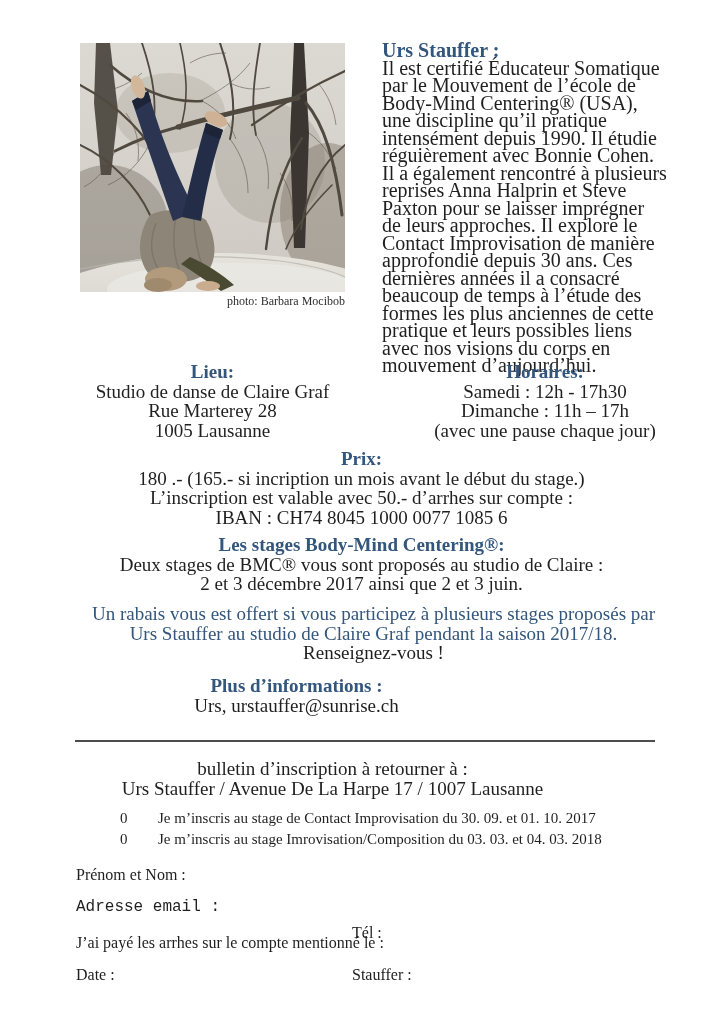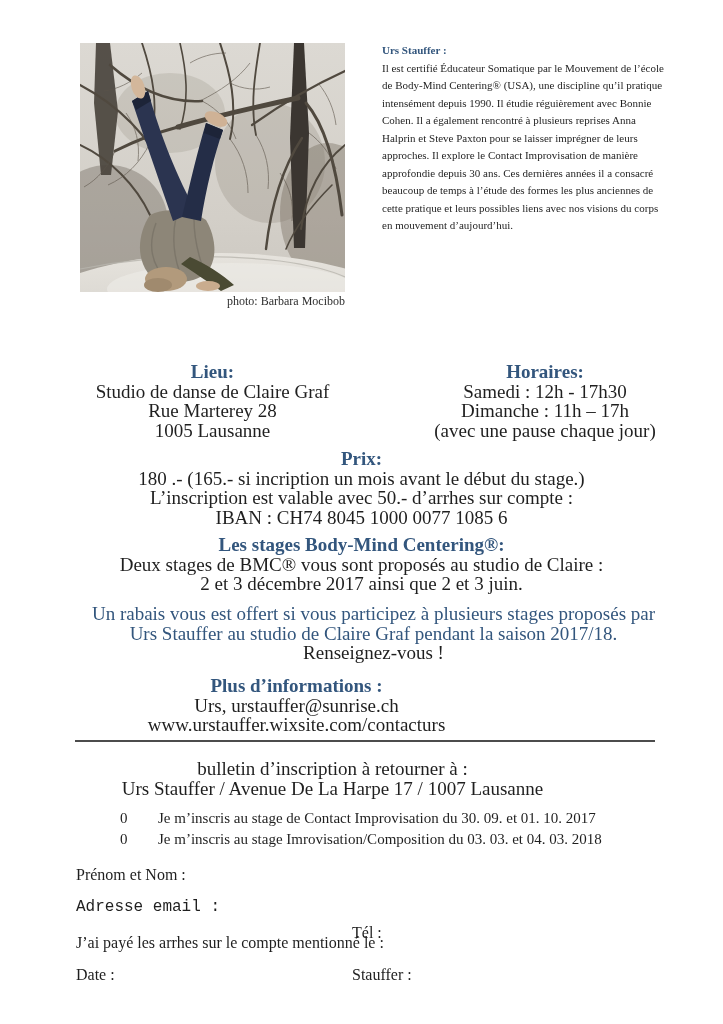--- a/index.html
+++ b/index.html
@@ -7,21 +7,21 @@
   html,body { background:#ffffff; }
   .page {
     position:relative; width:723px; height:1024px; background:#ffffff;
     font-family:"Liberation Serif","DejaVu Serif",serif; color:var(--ink);
     overflow:hidden;
   }
   .abs { position:absolute; }
   .center { text-align:center; }
   .h { color:var(--accent); font-weight:700; }
   .sec { font-size:19px; line-height:19.5px; }
-  .bio { left:382px; top:42px; width:286px; font-size:11px; line-height:17.5px; }
+  .bio { left:382px; top:42px; width:286px; font-size:20px; line-height:17.5px; }
   .bio .h { margin-bottom:0px; }
   .photo-wrap { left:80px; top:43px; width:265px; height:249px; }
   .photo-wrap svg { display:block; width:100%; height:100%; }
   .caption { left:80px; top:294px; width:265px; text-align:right; font-size:12px; color:#2e2e2e; }
   .lieu { left:55px; top:362px; width:315px; }
   .horaires { left:385px; top:362px; width:320px; }
   .prix { left:0; top:449px; width:723px; }
   .stages { left:0; top:535px; width:723px; }
   .rabais { left:12px; top:604px; width:723px; }
   .rabais .blue { color:var(--accent); }
@@ -158,21 +158,20 @@
 
   <div class="abs sec center rabais">
     <div class="blue">Un rabais vous est offert si vous participez à plusieurs stages proposés par</div>
     <div class="blue">Urs Stauffer au studio de Claire Graf pendant la saison 2017/18.</div>
     <div>Renseignez-vous !</div>
   </div>
 
   <div class="abs sec center infos">
     <div class="h">Plus d’informations :</div>
     <div>Urs, urstauffer@sunrise.ch</div>
-    <div>www.urstauffer.wixsite.com/contacturs</div>
   </div>
 
   <div class="abs divider"></div>
 
   <div class="abs sec center bulletin">
     <div>bulletin d’inscription à retourner à :</div>
     <div>Urs Stauffer / Avenue De La Harpe 17 / 1007 Lausanne</div>
   </div>
 
   <div class="abs options">

